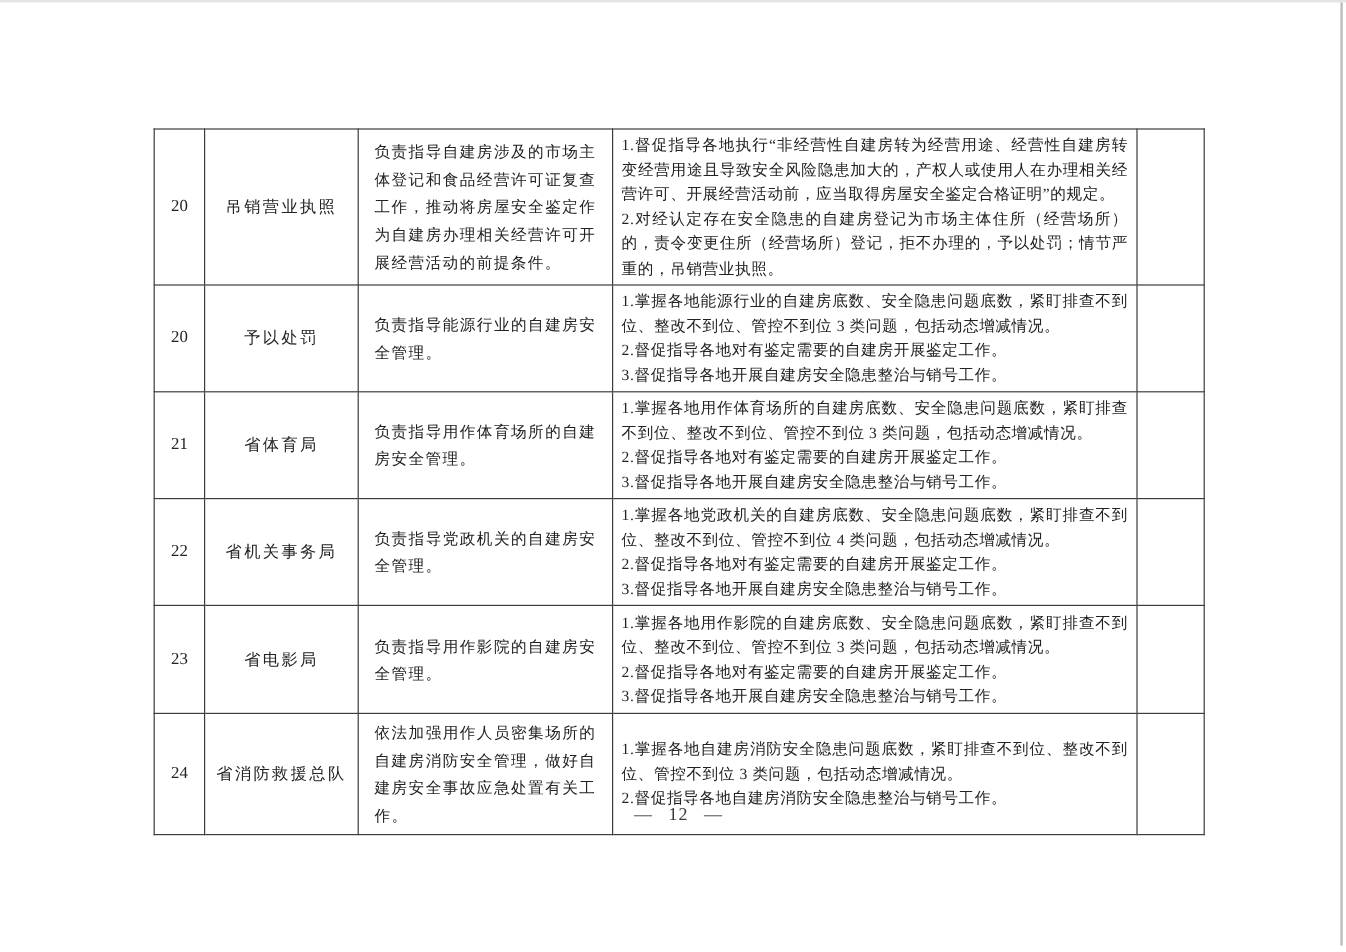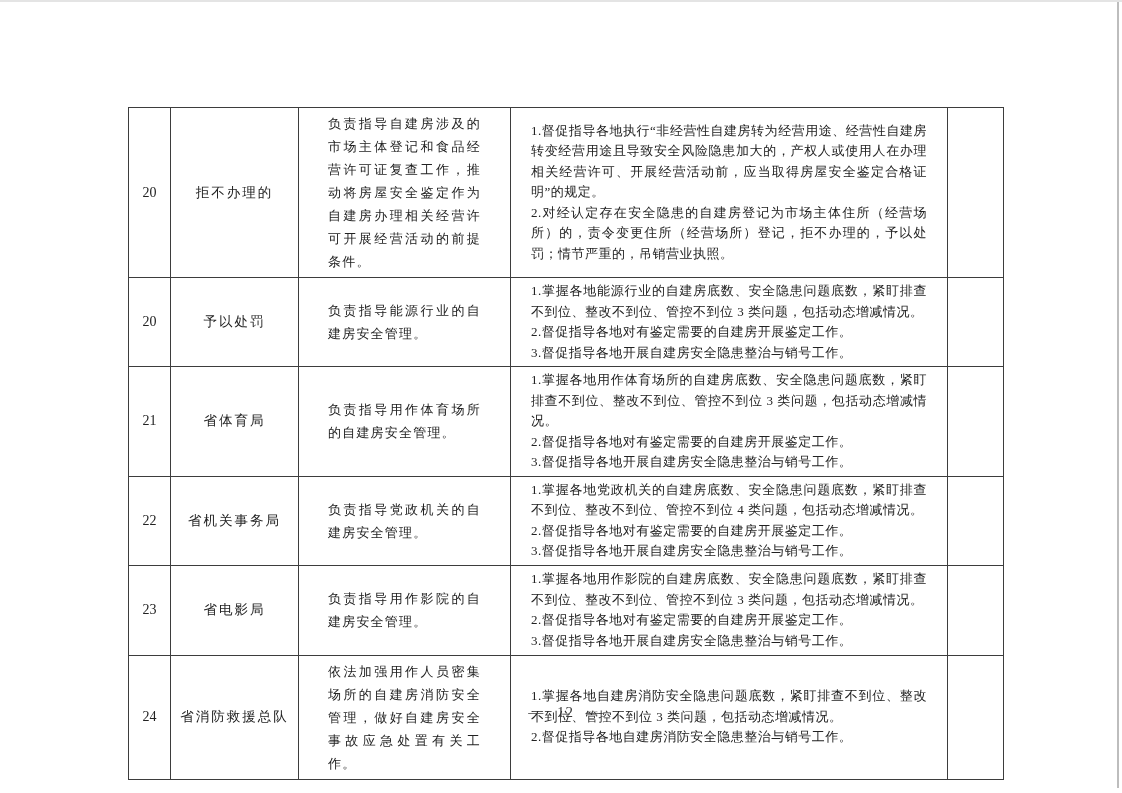--- a/index.html
+++ b/index.html
@@ -57,35 +57,35 @@
     text-align: center;
     font-size: 13.5px;
     letter-spacing: 2px;
     padding: 2px 3px;
   }
   .cell-duty {
     font-size: 13px;
     line-height: 23px;
     letter-spacing: 1.2px;
     text-align: justify;
-    padding: 4px 29px;
+    padding: 4px 13px;
   }
   .cell-tasks {
     font-size: 13px;
     line-height: 20.5px;
     letter-spacing: 0.5px;
     text-align: justify;
-    padding: 3px 20px;
+    padding: 3px 7px;
   }
   .cell-remark {
     padding: 0;
   }
   .page-number {
     position: absolute;
-    top: 704px;
+    top: 671px;
     left: 128px;
     width: 875px;
     text-align: center;
     font-size: 15px;
     letter-spacing: 1px;
     word-spacing: 8px;
     color: #3a3a3a;
   }
 </style>
 </head>
@@ -101,21 +101,21 @@
       <col style="width:42px">
       <col style="width:128px">
       <col style="width:212px">
       <col style="width:437px">
       <col style="width:56px">
     </colgroup>
 
     <tbody>
         <tr class="r0">
       <td class="cell-no">20</td>
-      <td class="cell-dept">拒不办理的</td>
+      <td class="cell-dept">吊销营业执照</td>
       <td class="cell-duty">负责指导自建房涉及的市场主体登记和食品经营许可证复查工作，推动将房屋安全鉴定作为自建房办理相关经营许可开展经营活动的前提条件。</td>
       <td class="cell-tasks">
         <div class="task-line">1.督促指导各地执行“非经营性自建房转为经营用途、经营性自建房转变经营用途且导致安全风险隐患加大的，产权人或使用人在办理相关经营许可、开展经营活动前，应当取得房屋安全鉴定合格证明”的规定。</div>
         <div class="task-line">2.对经认定存在安全隐患的自建房登记为市场主体住所（经营场所）的，责令变更住所（经营场所）登记，拒不办理的，予以处罚；情节严重的，吊销营业执照。</div>
       </td>
       <td class="cell-remark"></td>
     </tr>
 
     <tr class="r1">
       <td class="cell-no">20</td>

